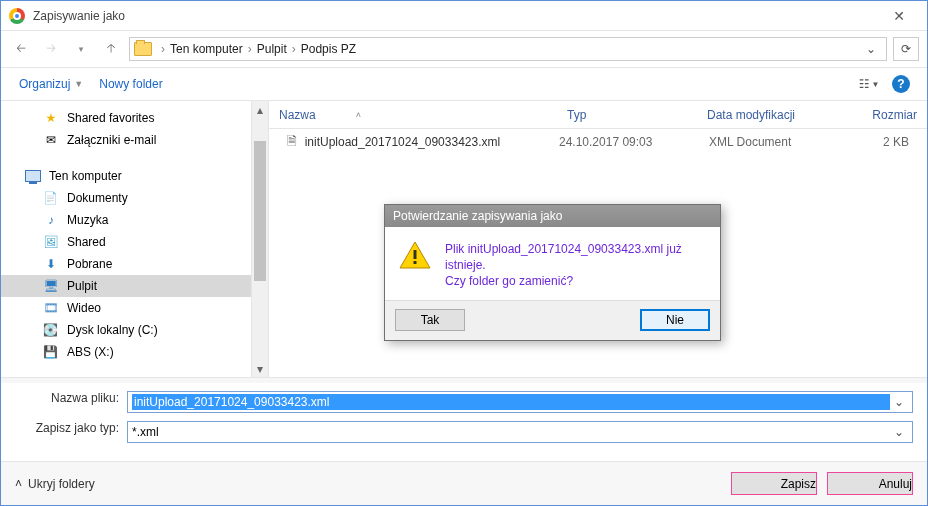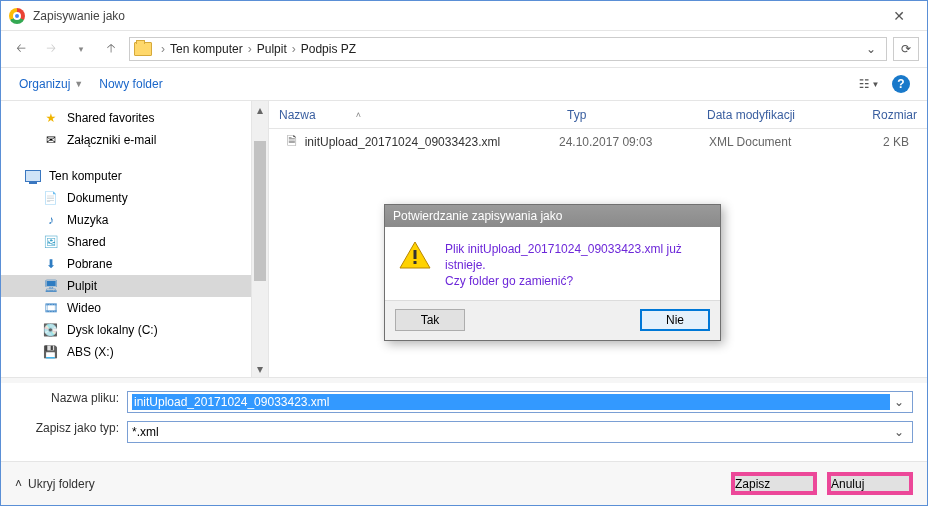--- a/index.html
+++ b/index.html
@@ -65,21 +65,21 @@
   .formrow { display:flex; align-items:flex-start; margin-bottom:8px; }
   .formrow label { width:112px; text-align:right; padding-right:8px; color:#333;}
   .combo { flex:1; height:22px; border:1px solid #7a9fd4; display:flex; align-items:center; padding:0 4px; background:#fff;}
   .combo.sel { background:#fff; }
   .combo .val { flex:1; }
   .combo .val.highlight { background:#3399ff; color:#fff; padding:1px 2px;}
   .combo .dd { color:#555; padding:0 4px;}
   .footer { height:44px; border-top:1px solid #e5e5e5; margin-top: 6px; display:flex; align-items:center; padding:0 14px; gap:10px; background:#f7f7f7;}
   .footer .hide { display:flex; align-items:center; gap:6px; color:#333; cursor:pointer;}
   .footer .spacer { flex:1;}
-  .footer .btn { width:86px; height:23px; border:4px solid #ec4899; background:#e1e1e1; display:flex; align-items:center; justify-content:flex-start; cursor:pointer;}
+  .footer .btn { width:86px; height:23px; border:1px solid #ec4899; background:#e1e1e1; display:flex; align-items:center; justify-content:flex-end; cursor:pointer;}
 
   
   .modal { position:absolute; left:384px; top:204px; width:337px; border:1px solid #707070; background:#fff; box-shadow:3px 3px 10px rgba(0,0,0,.3);}
   .modal .mtitle { height:22px; background:linear-gradient(#9a9a9a,#8a8a8a); color:#fff; display:flex; align-items:center; padding:0 8px; font-size:12px;}
   .modal .mbody { padding:14px 14px 10px 14px; display:flex; gap:14px; background:#fff;}
   .warn { width:32px; height:28px; }
   .warn svg { width:32px; height:28px;}
   .mtext { color:#6d28d9; line-height:1.35;}
   .mbtns { height:40px; background:#f0f0f0; display:flex; align-items:center; justify-content:space-between; gap:10px; padding:16px 10px; border-top:1px solid #dcdcdc;}
   .mbtn { width:70px; height:22px; border:1px solid #adadad; background:#e1e1e1; display:flex; align-items:center; justify-content:center; cursor:pointer;}

